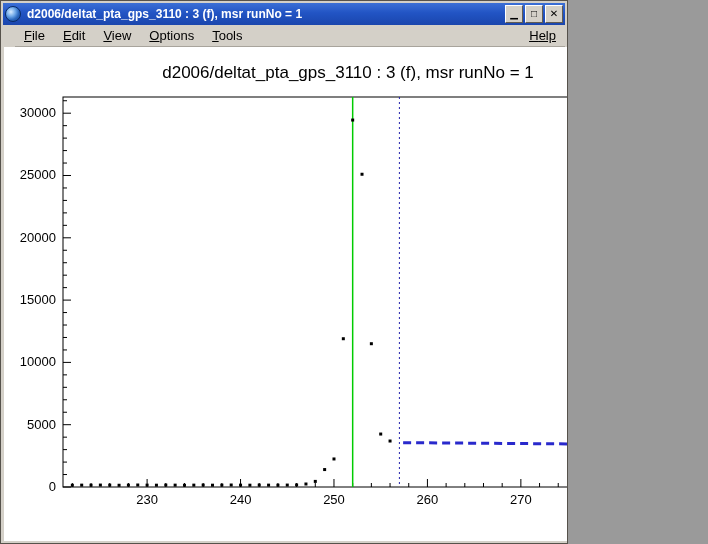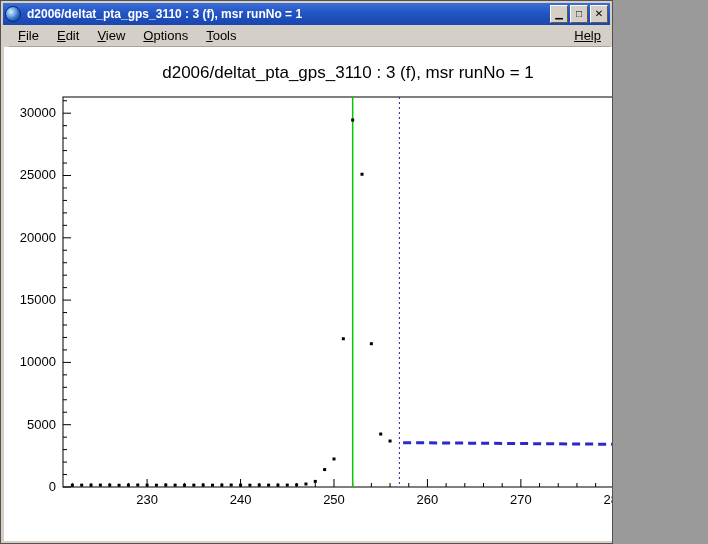--- a/index.html
+++ b/index.html
@@ -1,17 +1,17 @@
 <!DOCTYPE html>
 <html><head>
 <meta charset="utf-8">
 <style>
   html,body{margin:0;padding:0;background:#9a9a9a;}
   .window{
-    position:relative;width:613px;height:544px;box-sizing:border-box;
+    position:relative;width:568px;height:544px;box-sizing:border-box;
     border:1px solid #56524b;background:#d4d0c8;overflow:hidden;
     font-family:"Liberation Sans",sans-serif;
   }
   .titlebar{
     position:absolute;left:2px;top:2px;right:2px;height:22px;
     display:flex;align-items:center;padding:0 2px;box-sizing:border-box;
     background:linear-gradient(180deg,#3b6fd6 0%,#2254c4 45%,#1a46ad 100%);
   }
   .app-icon{
     width:16px;height:16px;border-radius:50%;flex:0 0 auto;
@@ -22,21 +22,21 @@
     flex:1;margin-left:6px;color:#ffffff;font-weight:bold;font-size:12px;
     white-space:nowrap;overflow:hidden;text-overflow:ellipsis;
   }
   .tb-btn{
     width:18px;height:18px;margin-left:2px;flex:0 0 auto;box-sizing:border-box;
     background:#d4d0c8;border:1px solid;border-color:#ffffff #5f5b54 #5f5b54 #ffffff;
     display:flex;align-items:center;justify-content:center;
     font-size:10px;line-height:1;color:#000;cursor:default;user-select:none;
   }
   .menubar{
-    position:absolute;left:8px;top:24px;right:2px;height:22px;box-sizing:border-box;
+    position:absolute;left:14px;top:24px;right:2px;height:22px;box-sizing:border-box;
     background:#d4d0c8;border-bottom:1px solid #a8a49c;
     display:flex;align-items:center;font-size:13px;color:#000;
   }
   .menu-item{padding:2px 9px;white-space:nowrap;cursor:default;}
   .menu-item u{text-decoration:underline;}
   .menu-spacer{flex:1;}
   .canvas{
     position:absolute;left:3px;top:46px;width:700px;height:494px;
     background:#ffffff;
   }

